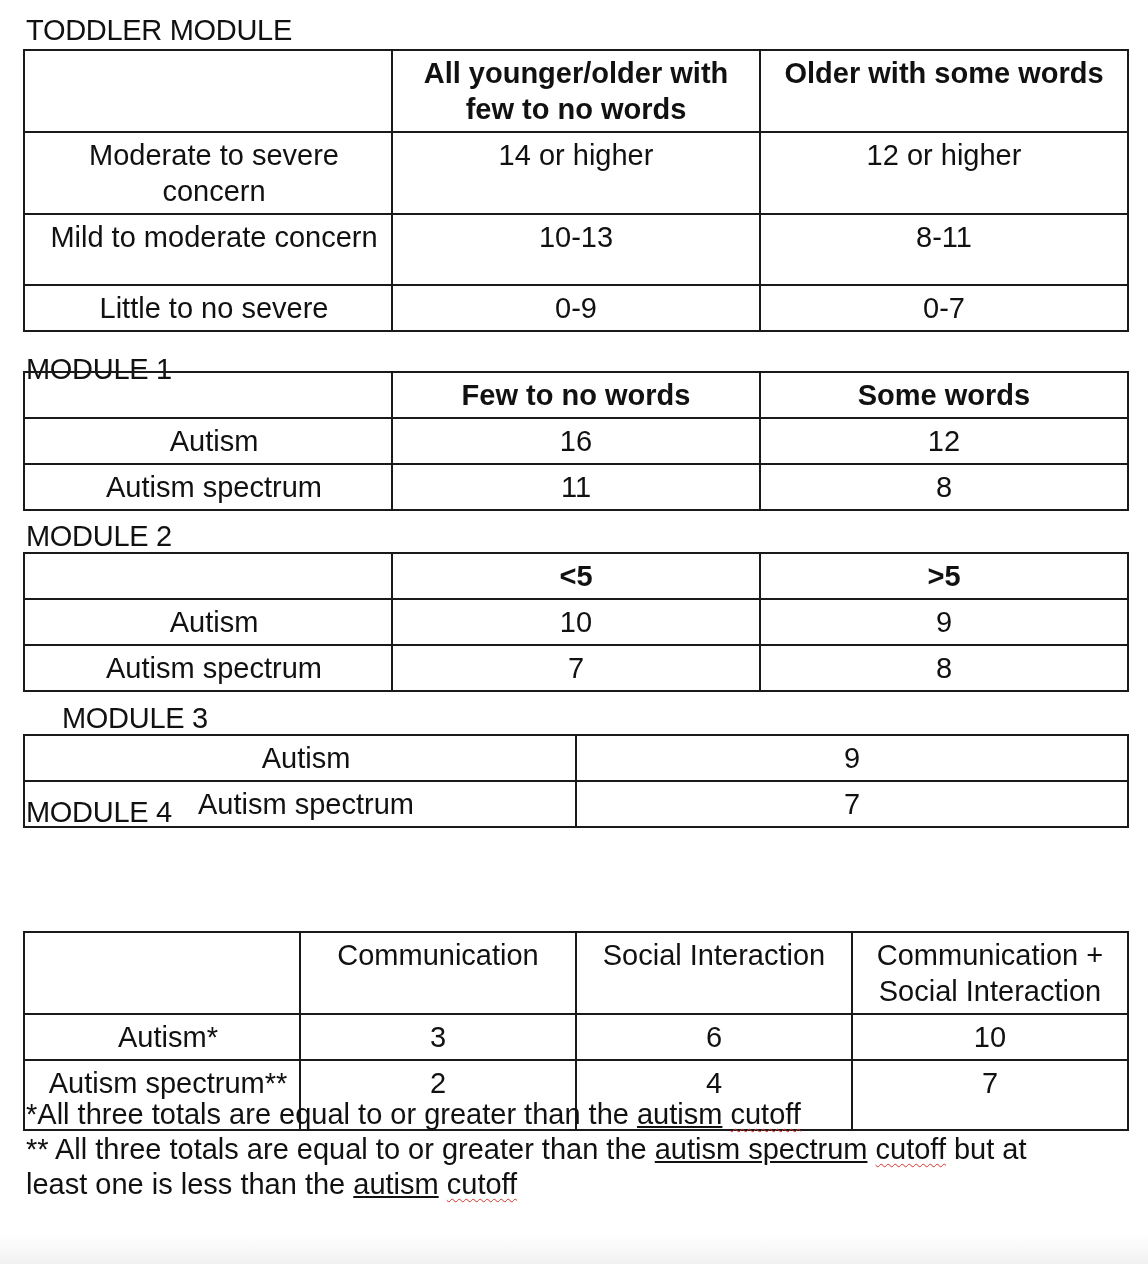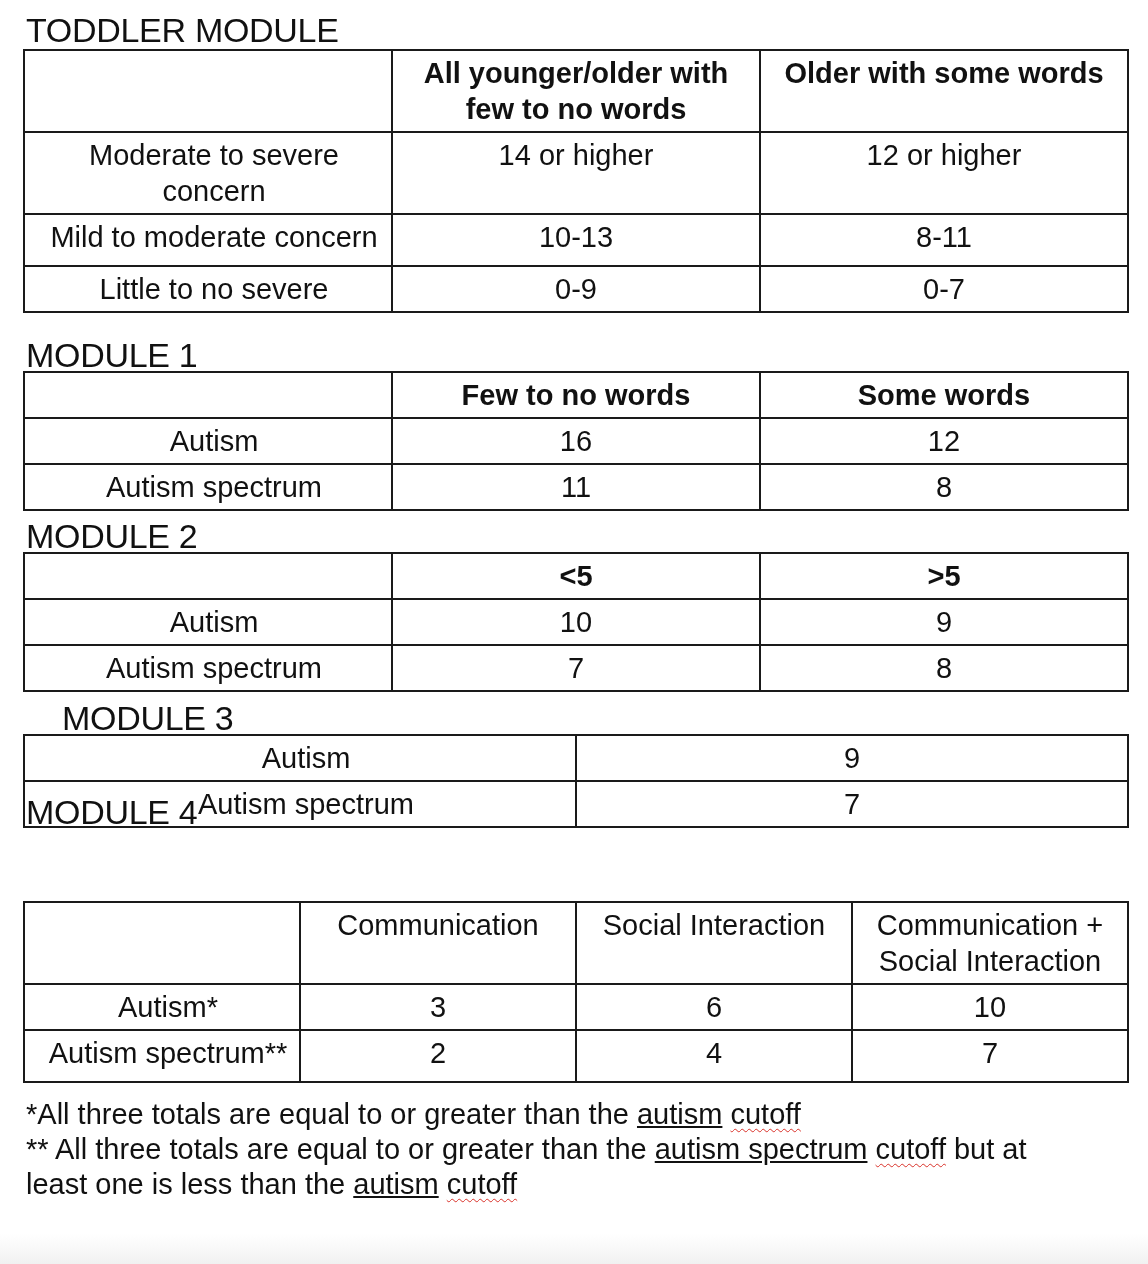--- a/index.html
+++ b/index.html
@@ -1,21 +1,21 @@
 <!DOCTYPE html>
 <html><head>
 <meta charset="utf-8">
 <style>
   html, body { margin: 0; padding: 0; background: #ffffff; }
   body {
     width: 1148px; height: 1264px; position: relative; overflow: hidden;
     font-family: "Liberation Sans", sans-serif; color: #111;
   }
   .section-title {
-    position: absolute; left: 26px; font-size: 34px; line-height: 32px;
+    position: absolute; left: 26px; font-size: 29px; line-height: 32px;
     letter-spacing: -0.3px; color: #111; margin: 0; font-weight: normal;
   }
   table.grid {
     position: absolute; left: 23px; border-collapse: collapse; table-layout: fixed;
     font-size: 29px; line-height: 36px; color: #111;
   }
   table.grid td {
     border: 2px solid #1a1a1a; padding: 4px; vertical-align: top;
     overflow: hidden; white-space: nowrap;
   }
@@ -48,34 +48,34 @@
       <tr style="height:72px;">
     <td class="lbl"></td>
     <td class="c hd">All younger/older with few to no words</td>
     <td class="c hd">Older with some words</td>
   </tr>
   <tr style="height:72px;">
     <td class="lbl">Moderate to severe concern</td>
     <td class="c">14 or higher</td>
     <td class="c">12 or higher</td>
   </tr>
-  <tr style="height:52px;">
+  <tr style="height:71px;">
     <td class="lbl">Mild to moderate concern</td>
     <td class="c">10-13</td>
     <td class="c">8-11</td>
   </tr>
   <tr style="height:35px;">
     <td class="lbl">Little to no severe</td>
     <td class="c">0-9</td>
     <td class="c">0-7</td>
   </tr>
 </tbody>
   </table>
 
-<h2 class="section-title" style="top:339px;">MODULE 1</h2>
+<h2 class="section-title" style="top:353px;">MODULE 1</h2>
 <table class="grid" style="top:371px; width:1104px;">
   <colgroup>
       <col style="width:368px">
       <col style="width:368px">
       <col style="width:368px">
     </colgroup>
   <tbody>
       <tr style="height:36px;">
     <td class="lbl"></td>
     <td class="c hd">Few to no words</td>
@@ -132,41 +132,41 @@
     <td class="c">9</td>
   </tr>
   <tr style="height:35px;">
     <td class="lbl">Autism spectrum</td>
     <td class="c">7</td>
   </tr>
 </tbody>
   </table>
 
 <h2 class="section-title" style="top:796px;">MODULE 4</h2>
-<table class="grid" style="top:901px; width:1104px;">
+<table class="grid" style="top:931px; width:1104px;">
   <colgroup>
       <col style="width:276px">
       <col style="width:276px">
       <col style="width:276px">
       <col style="width:276px">
     </colgroup>
   <tbody>
       <tr style="height:72px;">
     <td class="lbl"></td>
     <td class="c">Communication</td>
     <td class="c">Social Interaction</td>
     <td class="c">Communication + Social Interaction</td>
   </tr>
   <tr style="height:36px;">
     <td class="lbl">Autism*</td>
     <td class="c">3</td>
     <td class="c">6</td>
     <td class="c">10</td>
   </tr>
-  <tr style="height:52px;">
+  <tr style="height:70px;">
     <td class="lbl" style="white-space:normal; width:200px;">Autism spectrum**</td>
     <td class="c">2</td>
     <td class="c">4</td>
     <td class="c">7</td>
   </tr>
 </tbody>
   </table>
 
 <div class="notes">
   <p><span>*All three totals are equal to or greater than the </span><span class="ul">autism</span><span> </span><span class="squig">cutoff</span></p>

